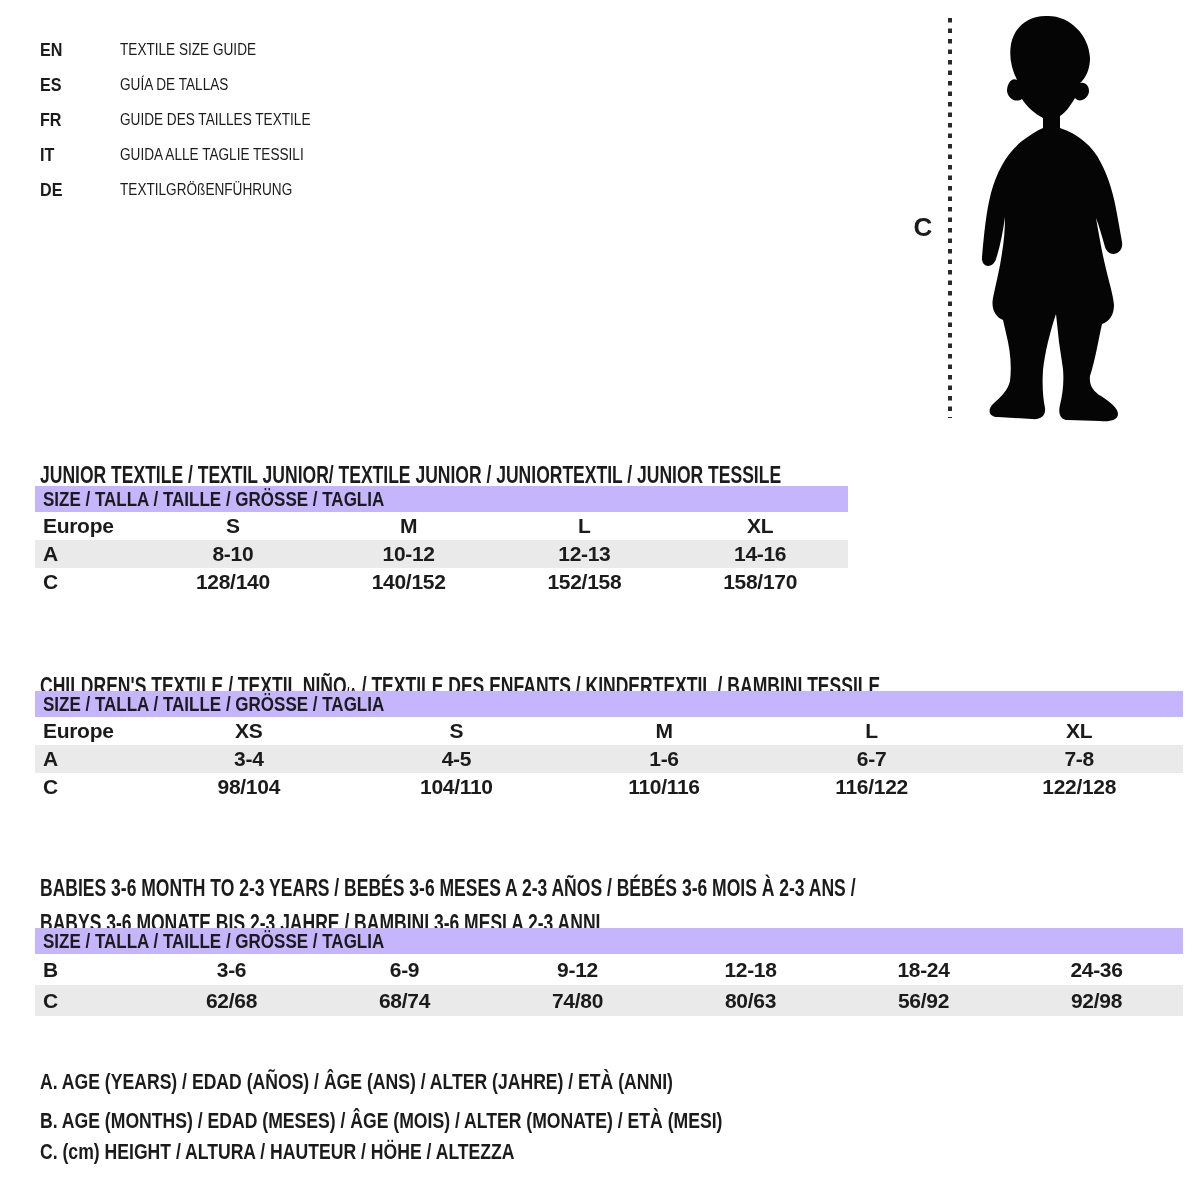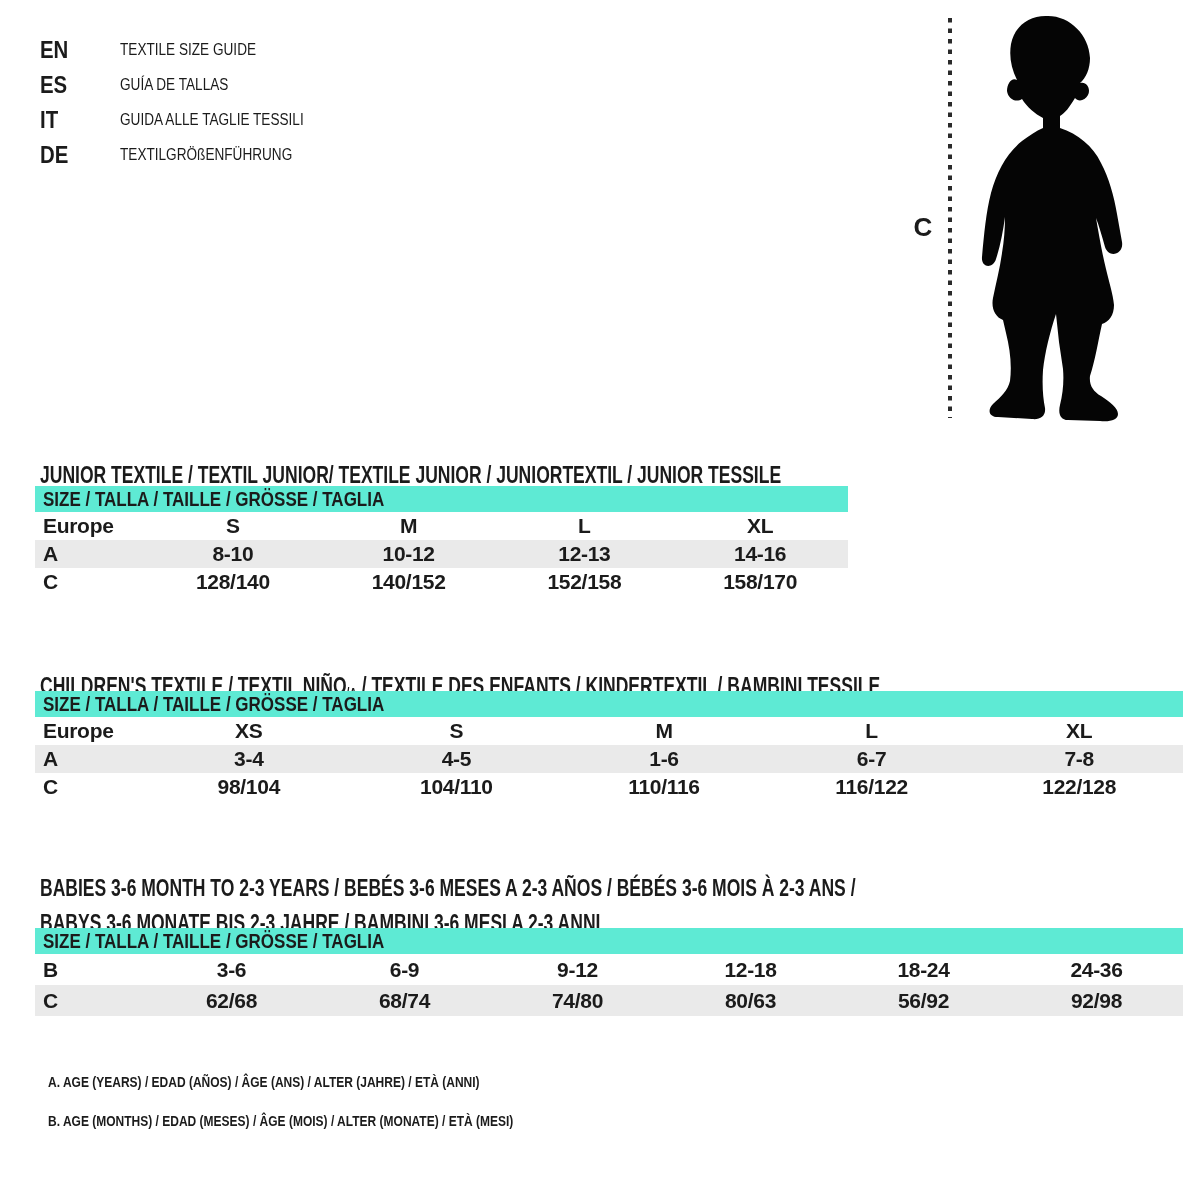--- a/index.html
+++ b/index.html
@@ -8,58 +8,62 @@
     overflow:hidden; font-family:"Liberation Sans", sans-serif; color:#1b1b1b;
   }
   
   .cx85 { display:inline-block; transform:scaleX(0.85); transform-origin:0 50%; white-space:nowrap; }
   .cx80 { display:inline-block; transform:scaleX(0.80); transform-origin:0 50%; white-space:nowrap; }
   .cx73 { display:inline-block; transform:scaleX(0.73); transform-origin:0 50%; white-space:nowrap; }
 
   
   .lang-block { position:absolute; left:40px; top:32px; }
   .lang-row   { display:flex; height:35px; align-items:center; }
-  .lang-code  { width:80px; font-size:24px; font-weight:700; }
+  .lang-code  { width:80px; font-size:19px; font-weight:700; }
   .lang-title { font-size:16px; font-weight:400; }
 
   
   .fig-line { position:absolute; left:946px; top:16px; }
   .fig-c    { position:absolute; left:906px; top:212px; width:34px; font-size:26px; font-weight:700; text-align:center; }
   .fig-sil  { position:absolute; left:958px; top:14px; }
 
   
   .sec-title { position:absolute; left:40px; font-size:24px; font-weight:700; line-height:28px; white-space:nowrap;margin-top:28px; }
   .sub-a { font-size:14px; vertical-align:-4px; letter-spacing:0; }
 
   
   .table  { position:absolute; font-weight:700; }
-  .thead  { height:26px; background:#5eead4; display:flex; align-items:center; padding-left:8px; }
+  .thead  { height:26px; background:#c4b5fd; display:flex; align-items:center; padding-left:8px; }
   .thead-text { font-size:20px; font-weight:700; }
   .trow   { display:flex; height:28px; align-items:center; }
   .babies .trow { height:31px; }
   .tbody .trow:nth-child(even) { background:#eaeaea; }
   .tlabel { width:102px; padding-left:8px; font-size:21px; letter-spacing:-0.3px; }
   .tcell  { flex:1; text-align:center; font-size:21px; letter-spacing:-0.3px; }
 
   
-  .note { position:absolute; left:48px; font-size:15px; font-weight:700; line-height:28px; white-space:nowrap; }
+  .note { position:absolute; left:40px; font-size:22px; font-weight:700; line-height:28px; white-space:nowrap; }
 </style>
 </head>
 <body>
 
 <div class="page">
 
   <div class="lang-block">
     <div class="lang-row">
       <span class="lang-code"><span class="cx85">EN</span></span>
       <span class="lang-title"><span class="cx85">TEXTILE SIZE GUIDE</span></span>
     </div>
     <div class="lang-row">
       <span class="lang-code"><span class="cx85">ES</span></span>
       <span class="lang-title"><span class="cx85">GUÍA DE TALLAS</span></span>
+    </div>
+    <div class="lang-row">
+      <span class="lang-code"><span class="cx85">FR</span></span>
+      <span class="lang-title"><span class="cx85">GUIDE DES TAILLES TEXTILE</span></span>
     </div>
     <div class="lang-row">
       <span class="lang-code"><span class="cx85">IT</span></span>
       <span class="lang-title"><span class="cx85">GUIDA ALLE TAGLIE TESSILI</span></span>
     </div>
     <div class="lang-row">
       <span class="lang-code"><span class="cx85">DE</span></span>
       <span class="lang-title"><span class="cx85">TEXTILGRÖßENFÜHRUNG</span></span>
     </div>
   </div>
@@ -170,14 +174,17 @@
       </div>
     </div>
   </div>
 
   <div class="note" style="top:1068px;">
     <span class="cx80">A. AGE (YEARS) / EDAD (AÑOS) / ÂGE (ANS) / ALTER (JAHRE) / ETÀ (ANNI)</span>
   </div>
   <div class="note" style="top:1107px;">
     <span class="cx80">B. AGE (MONTHS) / EDAD (MESES) / ÂGE (MOIS) / ALTER (MONATE) / ETÀ (MESI)</span>
   </div>
+  <div class="note" style="top:1138px;">
+    <span class="cx80">C. (cm) HEIGHT / ALTURA / HAUTEUR / HÖHE / ALTEZZA</span>
+  </div>
 
 </div>
 
 </body></html>

